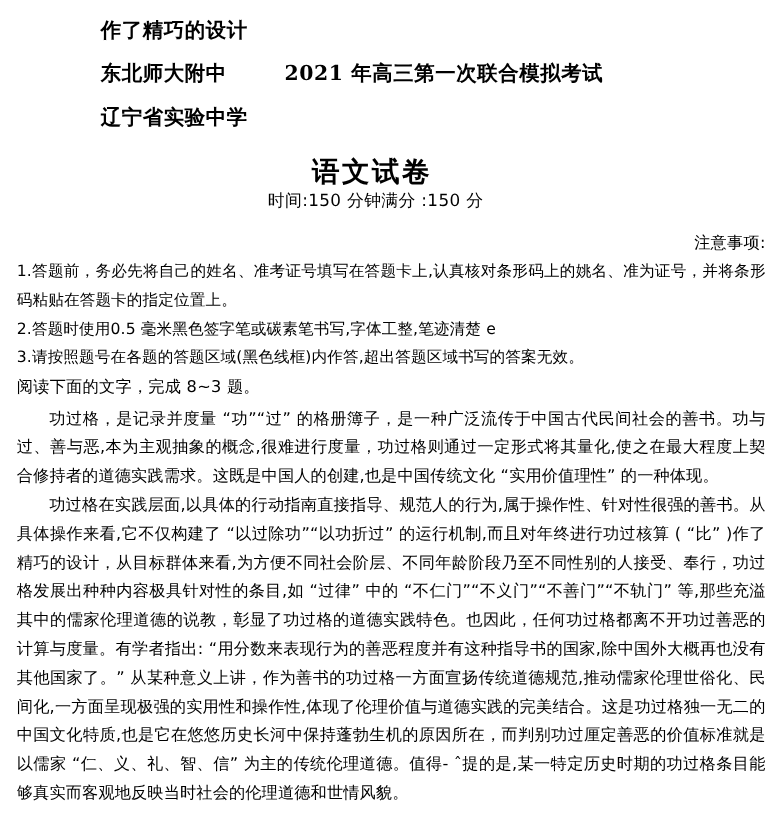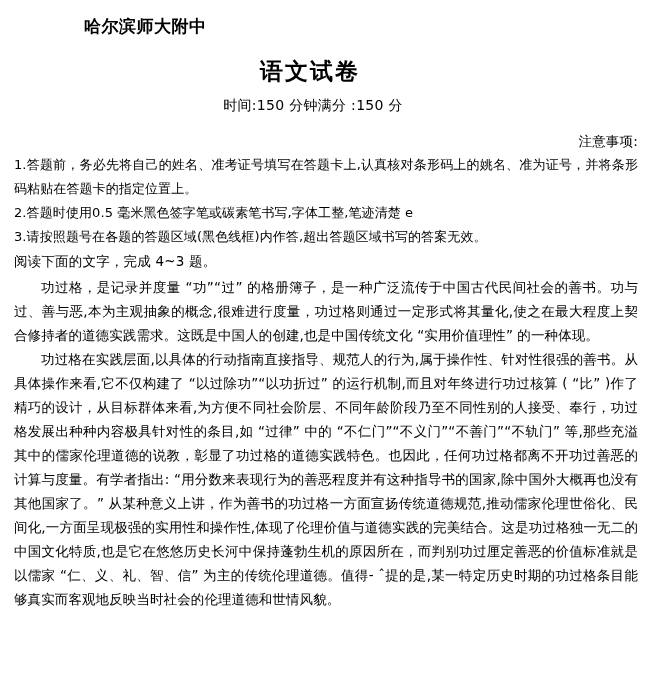--- a/index.html
+++ b/index.html
@@ -51,21 +51,20 @@
     font-weight: bold;
     font-size: 23px;
     letter-spacing: 2px;
     margin-top: 12px;
     padding-right: 26px;
   }
   .doc-subtitle {
     text-align: center;
     font-family: "DejaVu Sans", sans-serif;
     font-size: 14px;
-    margin-top: 10px;
     padding-right: 20px;
     letter-spacing: 0.3px;
   }
 
   
   .body-block {
     margin-top: 14px;
     padding-left: 14px;
     padding-right: 8px;
   }
@@ -104,36 +103,42 @@
   }
 </style>
 </head>
 <body>
 
 <div class="page">
 
   <div class="header">
 
     <div class="school-line">
-      <span>哈尔滨师大附中</span>
+      <span>作了精巧的设计</span>
     </div>
 
+    <div class="school-line">
+      <span>东北师大附中</span><span class="exam-title">2021 年高三第一次联合模拟考试</span>
+    </div>
 
+    <div class="school-line">
+      <span>辽宁省实验中学</span>
+    </div>
 
     <div class="doc-title">语文试卷</div>
     <div class="doc-subtitle">时间:150 分钟满分  :150 分</div>
   </div>
 
   <div class="body-block">
     <div class="notice-heading">注意事项:</div>
     <div class="notice-item">1.答题前，务必先将自己的姓名、准考证号填写在答题卡上,认真核对条形码上的姚名、准为证号，并将条形码粘贴在答题卡的指定位置上。</div>
     <div class="notice-item">2.答题时使用0.5 毫米黑色签字笔或碳素笔书写,字体工整,笔迹清楚 e</div>
     <div class="notice-item">3.请按照题号在各题的答题区域(黑色线框)内作答,超出答题区域书写的答案无效。</div>
 
-    <div class="section-heading">阅读下面的文字，完成 4~3 题。</div>
+    <div class="section-heading">阅读下面的文字，完成 8~3 题。</div>
   </div>
 
   <div class="article">
     <p class="para">功过格，是记录并度量 “功”“过” 的格册簿子，是一种广泛流传于中国古代民间社会的善书。功与过、善与恶,本为主观抽象的概念,很难进行度量，功过格则通过一定形式将其量化,使之在最大程度上契合修持者的道德实践需求。这既是中国人的创建,也是中国传统文化 “实用价值理性” 的一种体现。</p>
     <p class="para">功过格在实践层面,以具体的行动指南直接指导、规范人的行为,属于操作性、针对性很强的善书。从具体操作来看,它不仅构建了 “以过除功”“以功折过” 的运行机制,而且对年终进行功过核算 ( “比” )作了精巧的设计，从目标群体来看,为方便不同社会阶层、不同年龄阶段乃至不同性别的人接受、奉行，功过格发展出种种内容极具针对性的条目,如 “过律” 中的 “不仁门”“不义门”“不善门”“不轨门” 等,那些充溢其中的儒家伦理道德的说教，彰显了功过格的道德实践特色。也因此，任何功过格都离不开功过善恶的计算与度量。有学者指出: “用分数来表现行为的善恶程度并有这种指导书的国家,除中国外大概再也没有其他国家了。” 从某种意义上讲，作为善书的功过格一方面宣扬传统道德规范,推动儒家伦理世俗化、民间化,一方面呈现极强的实用性和操作性,体现了伦理价值与道德实践的完美结合。这是功过格独一无二的中国文化特质,也是它在悠悠历史长河中保持蓬勃生机的原因所在，而判别功过厘定善恶的价值标准就是以儒家 “仁、义、礼、智、信” 为主的传统伦理道德。值得- ˆ提的是,某一特定历史时期的功过格条目能够真实而客观地反映当时社会的伦理道德和世情风貌。</p>
   </div>
 
 </div>
 
 </body></html>

